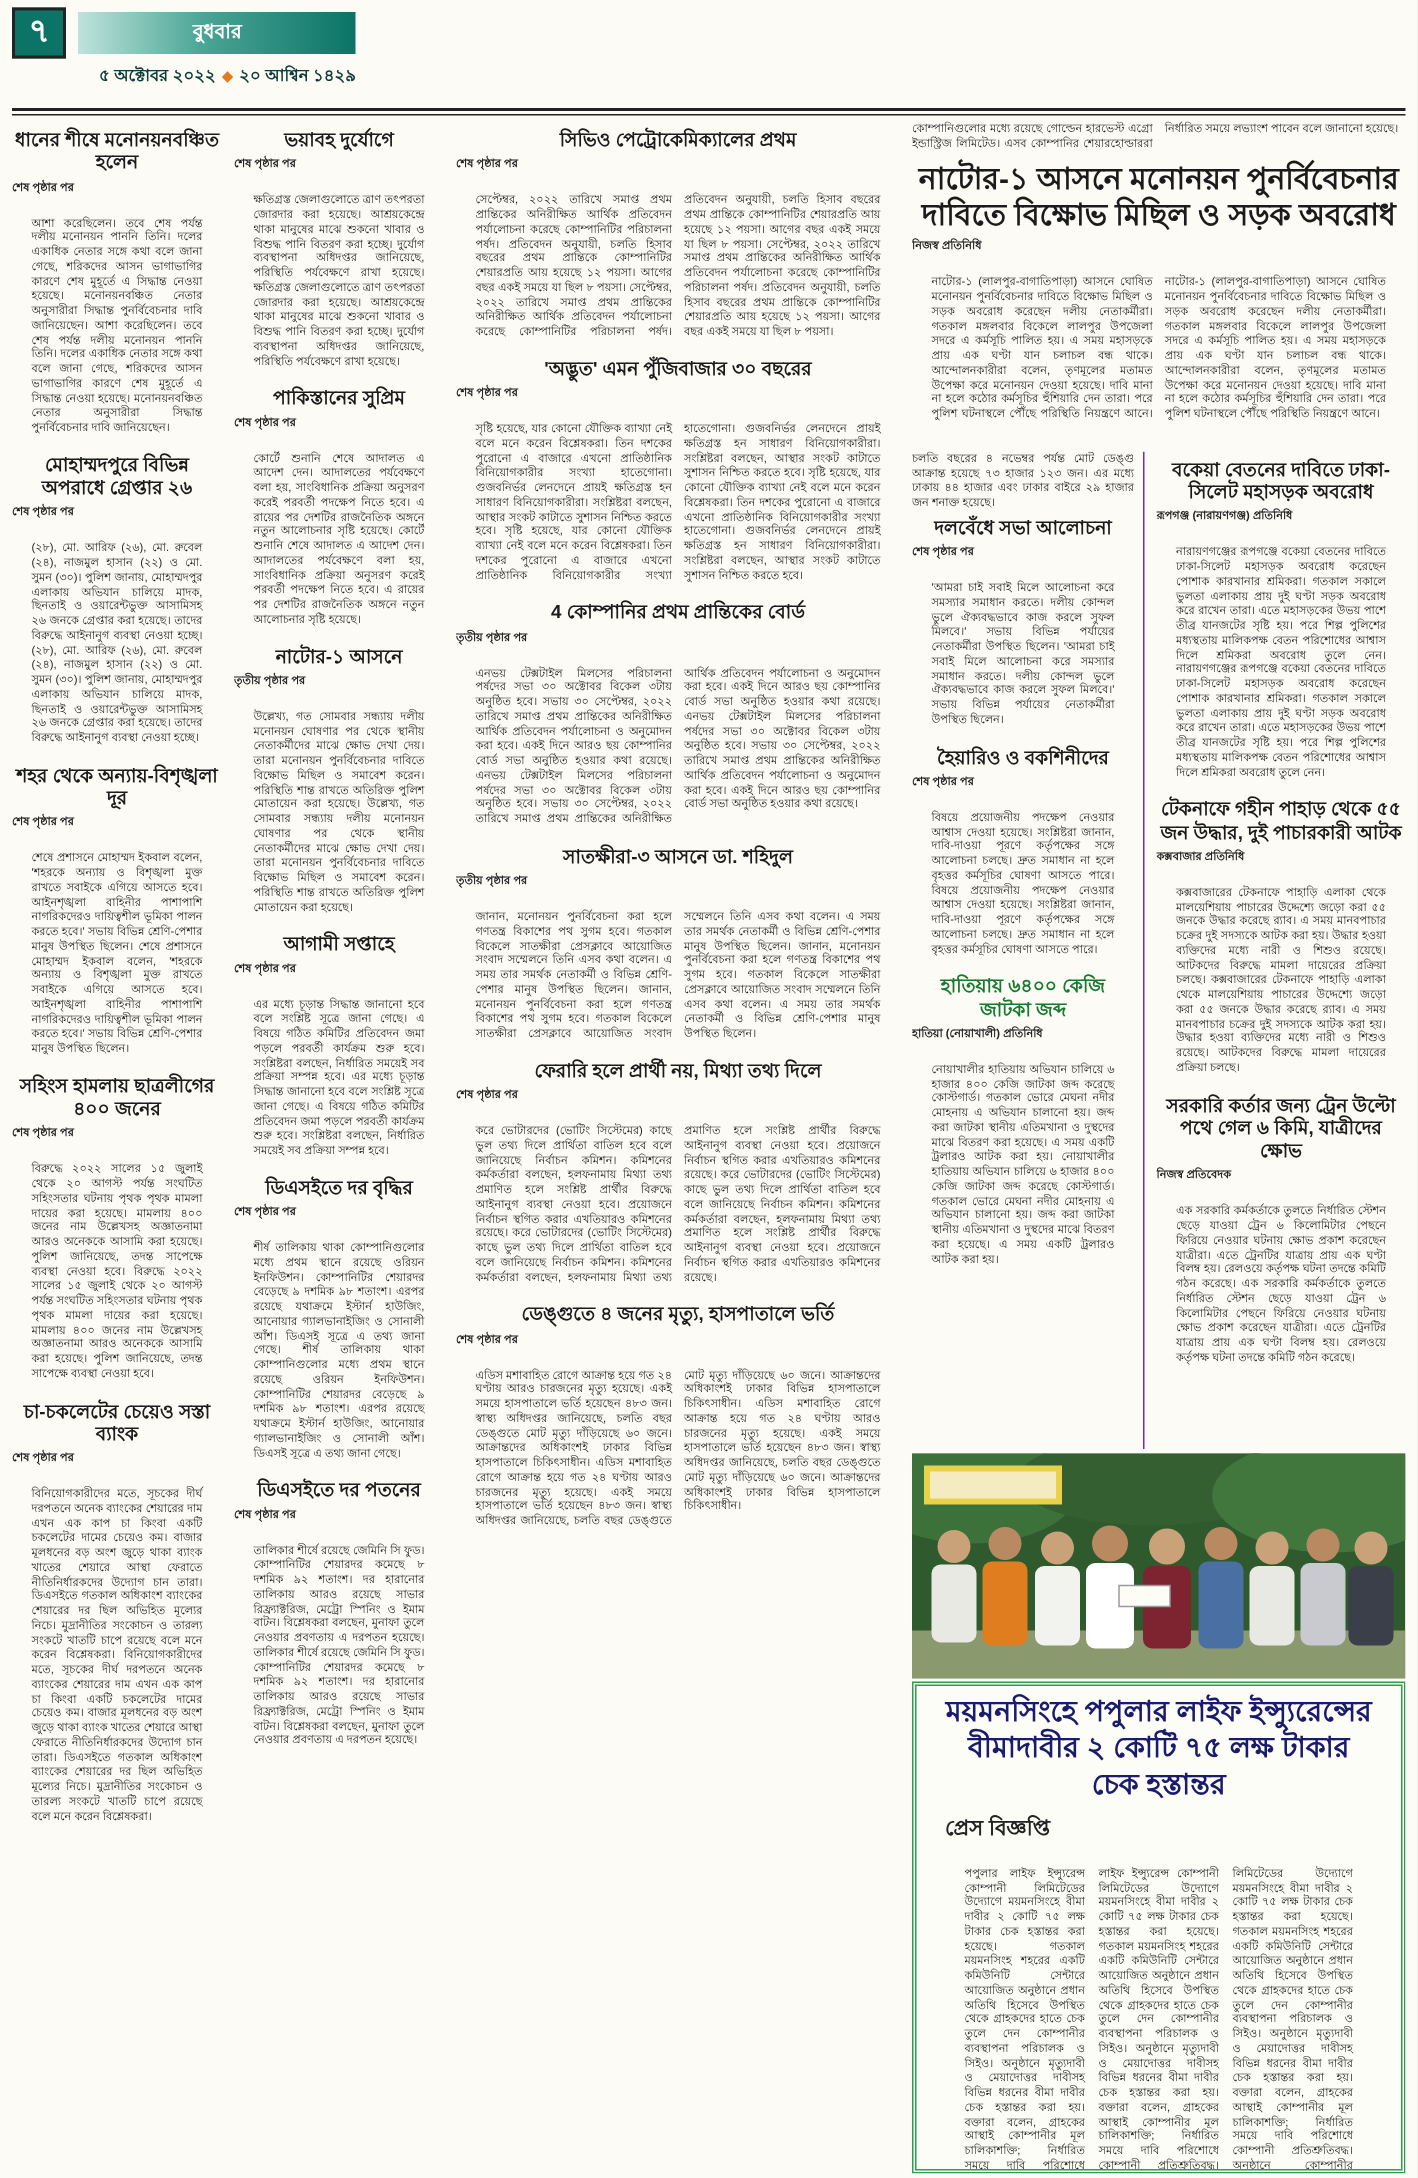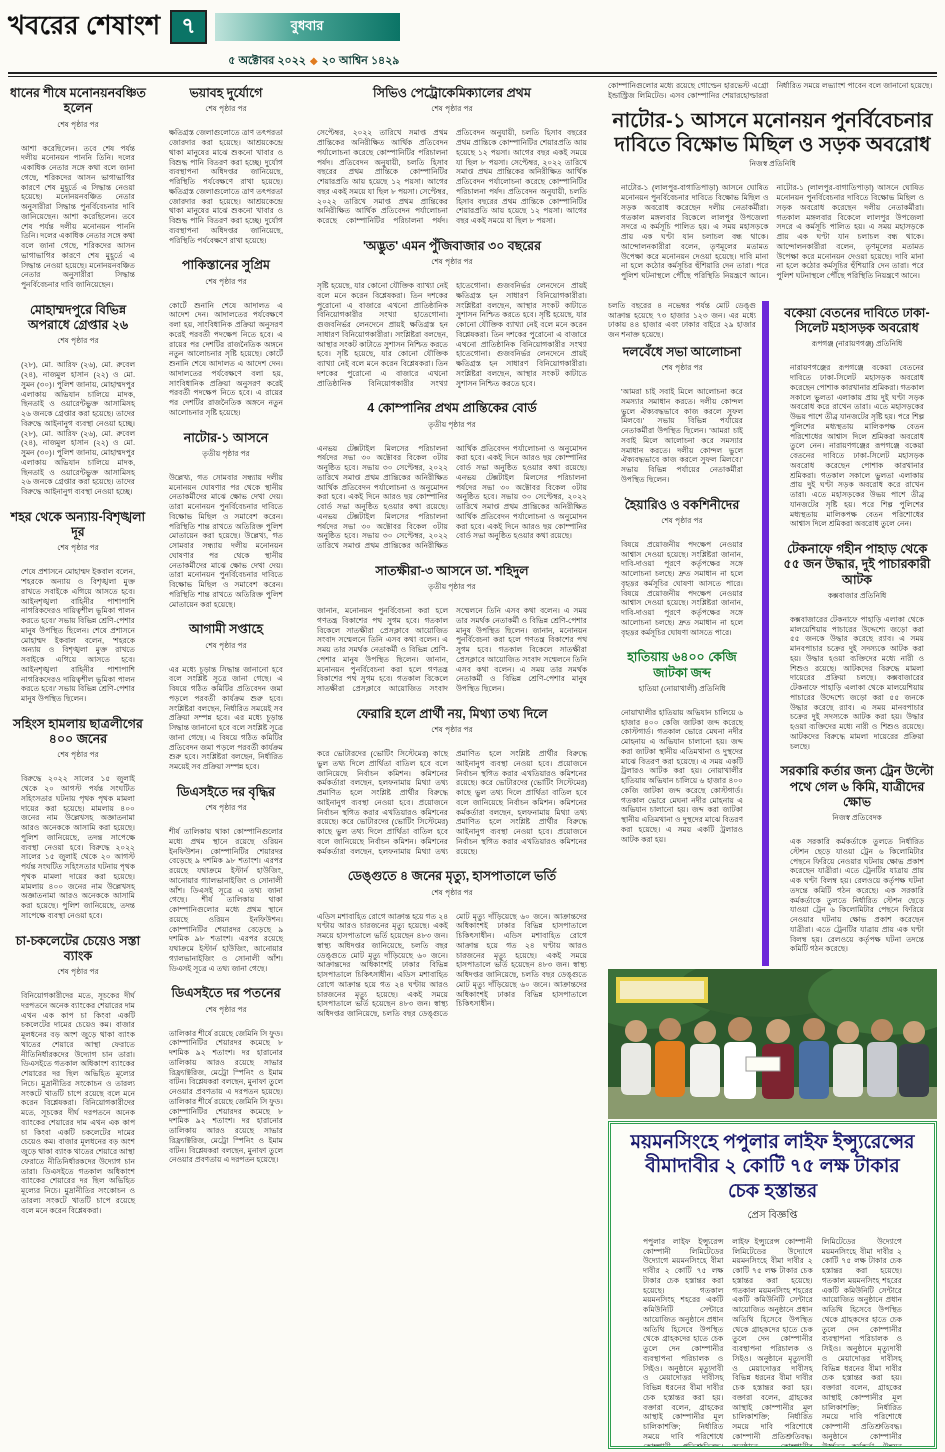--- a/index.html
+++ b/index.html
@@ -33,52 +33,51 @@
   .dateline{font-size:11px;font-weight:bold;color:#0d3b35;margin-top:3px;white-space:nowrap;}
   .diamond{color:#e07b1f;font-size:10px;padding:0 4px;}
   .rule{border-top:2px solid #222;border-bottom:1px solid #222;height:2px;margin:3px 0 4px;}
   
   .columns{display:flex;gap:8px;height:1368px;overflow:hidden;}
   .col{width:140px;flex:none;overflow:hidden;}
   .mid{width:296px;flex:none;overflow:hidden;}
   .rightgrp{width:329px;flex:none;overflow:hidden;display:flex;flex-direction:column;}
   .story{margin-bottom:5px;}
   .story h2{font-size:12.5px;font-weight:bold;text-align:center;line-height:1.22;margin:5px 2px 2px;}
-  .byline{font-size:7.5px;font-weight:normal;text-align:center;margin:0 0 2px;color:#222;}
+  .byline{font-size:7.5px;font-weight:bold;margin:0 0 2px;color:#222;}
   .body{font-size:7.5px;line-height:1.3;text-align:justify;margin:13px;word-break:break-word;color:#222;}
   .two-col{column-count:2;column-gap:8px;}
   .three-col{column-count:3;column-gap:9px;}
   .leadin{margin:0 0 5px;}
   .green{color:var(--green_headline);}
   .lead-story h2{font-size:20px;margin-top:2px;}
   .subrow{display:flex;gap:8px;height:665px;overflow:hidden;margin-top:2px;}
-  .sub5{width:148px;flex:none;overflow:hidden;border-right:7px solid #6d28d9;padding-right:6px;}
+  .sub5{width:148px;flex:none;overflow:hidden;border-right:1px solid #6d28d9;padding-right:6px;}
   .sub6{flex:1;overflow:hidden;}
   
   .photo{width:329px;height:150px;flex:none;margin:3px 0 2px;}
   .photo svg{display:block;}
   .adbox{
     flex:1;border:3px double var(--ad_border);padding:5px 19px;overflow:hidden;
     box-sizing:border-box;background:#fdfdf8;
   }
   .adbox h2{
     font-size:19px;font-weight:bold;color:var(--ad_navy);
     text-align:center;line-height:1.3;margin:1px 0 3px;
   }
-  .adbox .byline{font-size:10px;}
+  .adbox .byline{font-size:14px;}
 </style>
 </head>
 <body>
 
 <div class="page">
 
   <header class="hdr">
     <div class="hdr-right">
       <div class="hdr-right-top">
-        <span class="section-title">খবরের শেষাংশ</span>
         <span class="pagenum">৭</span>
         <span class="ribbon">বুধবার</span>
       </div>
       <div class="dateline">
         <span>৫ অক্টোবর ২০২২</span><span class="diamond">◆</span><span>২০ আশ্বিন ১৪২৯</span>
       </div>
     </div>
   </header>
   <div class="rule"></div>
 

